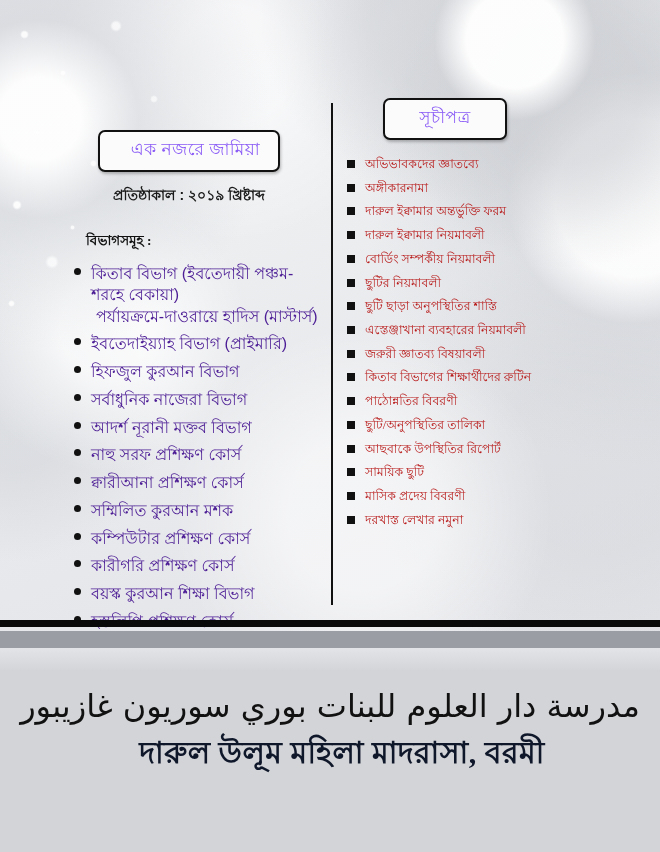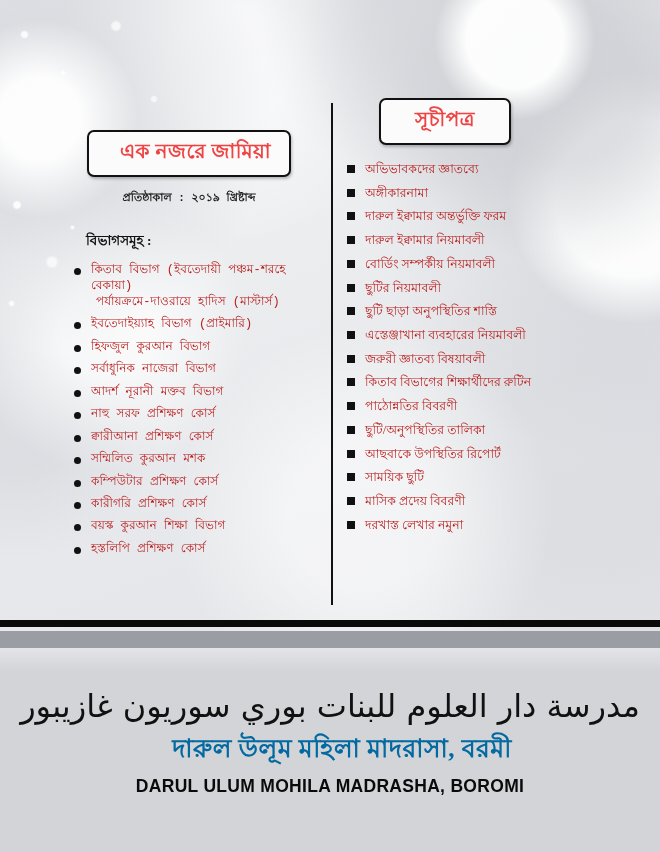--- a/index.html
+++ b/index.html
@@ -107,57 +107,57 @@
   .section-title-box {
     display: inline-block;
     border: 2px solid #111;
     border-radius: 7px;
     background: #fbfbfb;
     padding: 4px 18px 6px 31px;
     box-shadow: 1px 2px 3px rgba(0,0,0,.25);
   }
   .section-title-box .title-text {
     font-family: "Liberation Serif", "DejaVu Serif", serif;
-    font-weight: bold;
-    font-size: 20px;
-    color: #ef4444;
+    font-weight: normal;
+    font-size: 17px;
+    color: #8b5cf6;
     letter-spacing: .5px;
     white-space: nowrap;
   }
   #left-title-wrap { text-align: center; width: 230px; }
   #established {
     width: 230px;
     text-align: center;
     margin-top: 12px;
-    font-family: Liberation Mono, monospace;
-    font-size: 11px;
+    font-family: Liberation Sans, sans-serif;
+    font-size: 14px;
     font-weight: bold;
     color: #1a1a1a;
   }
   #departments-label {
     margin-top: 22px;
     margin-left: 12px;
     font-family: "Liberation Serif", "DejaVu Serif", serif;
     font-size: 13.5px;
     font-weight: bold;
     color: #111;
   }
   #departments-list {
     list-style: none;
     margin: 10px 0 0 0;
     padding: 0;
   }
   #departments-list li {
     position: relative;
     padding-left: 17px;
     margin-bottom: 6.5px;
-    font-family: Liberation Mono, monospace;
-    font-size: 12px;
+    font-family: Liberation Sans, sans-serif;
+    font-size: 16px;
     line-height: 1.33;
-    color: #b91c1c;
+    color: #4c1d95;
   }
   #departments-list li .dot-bullet {
     position: absolute;
     left: 0;
     top: 5px;
     width: 7px;
     height: 7px;
     border-radius: 50%;
     background: #111;
   }
@@ -241,23 +241,23 @@
     font-size: 32px;
     line-height: 1.15;
     color: #111;
     direction: rtl;
     letter-spacing: -1px;
     white-space: nowrap;
   }
   #bangla-name {
     margin-top: 4px;
     font-family: "Liberation Serif", "DejaVu Serif", serif;
-    font-size: 25px;
+    font-size: 30px;
     font-weight: bold;
-    color: #0369a1;
+    color: #0f172a;
     letter-spacing: .5px;
     white-space: nowrap;
     margin-left: 24px;
   }
   #english-name {
     margin-top: 4px;
     font-family: "Liberation Sans", "DejaVu Sans", sans-serif;
     font-size: 17.5px;
     font-weight: bold;
     color: #0a0a0a;
@@ -336,16 +336,15 @@
     </div>
   </div>
 
   <div id="black-bar"></div>
   <div id="gray-bar"></div>
   <div id="fade-strip"></div>
 
   <div id="footer">
     <div id="arabic-name">مدرسة دار العلوم للبنات بوري سوريون غازيبور</div>
     <div id="bangla-name">দারুল উলূম মহিলা মাদরাসা, বরমী</div>
-    <div id="english-name">DARUL ULUM MOHILA MADRASHA, BOROMI</div>
   </div>
 
 </div>
 
 </body></html>

